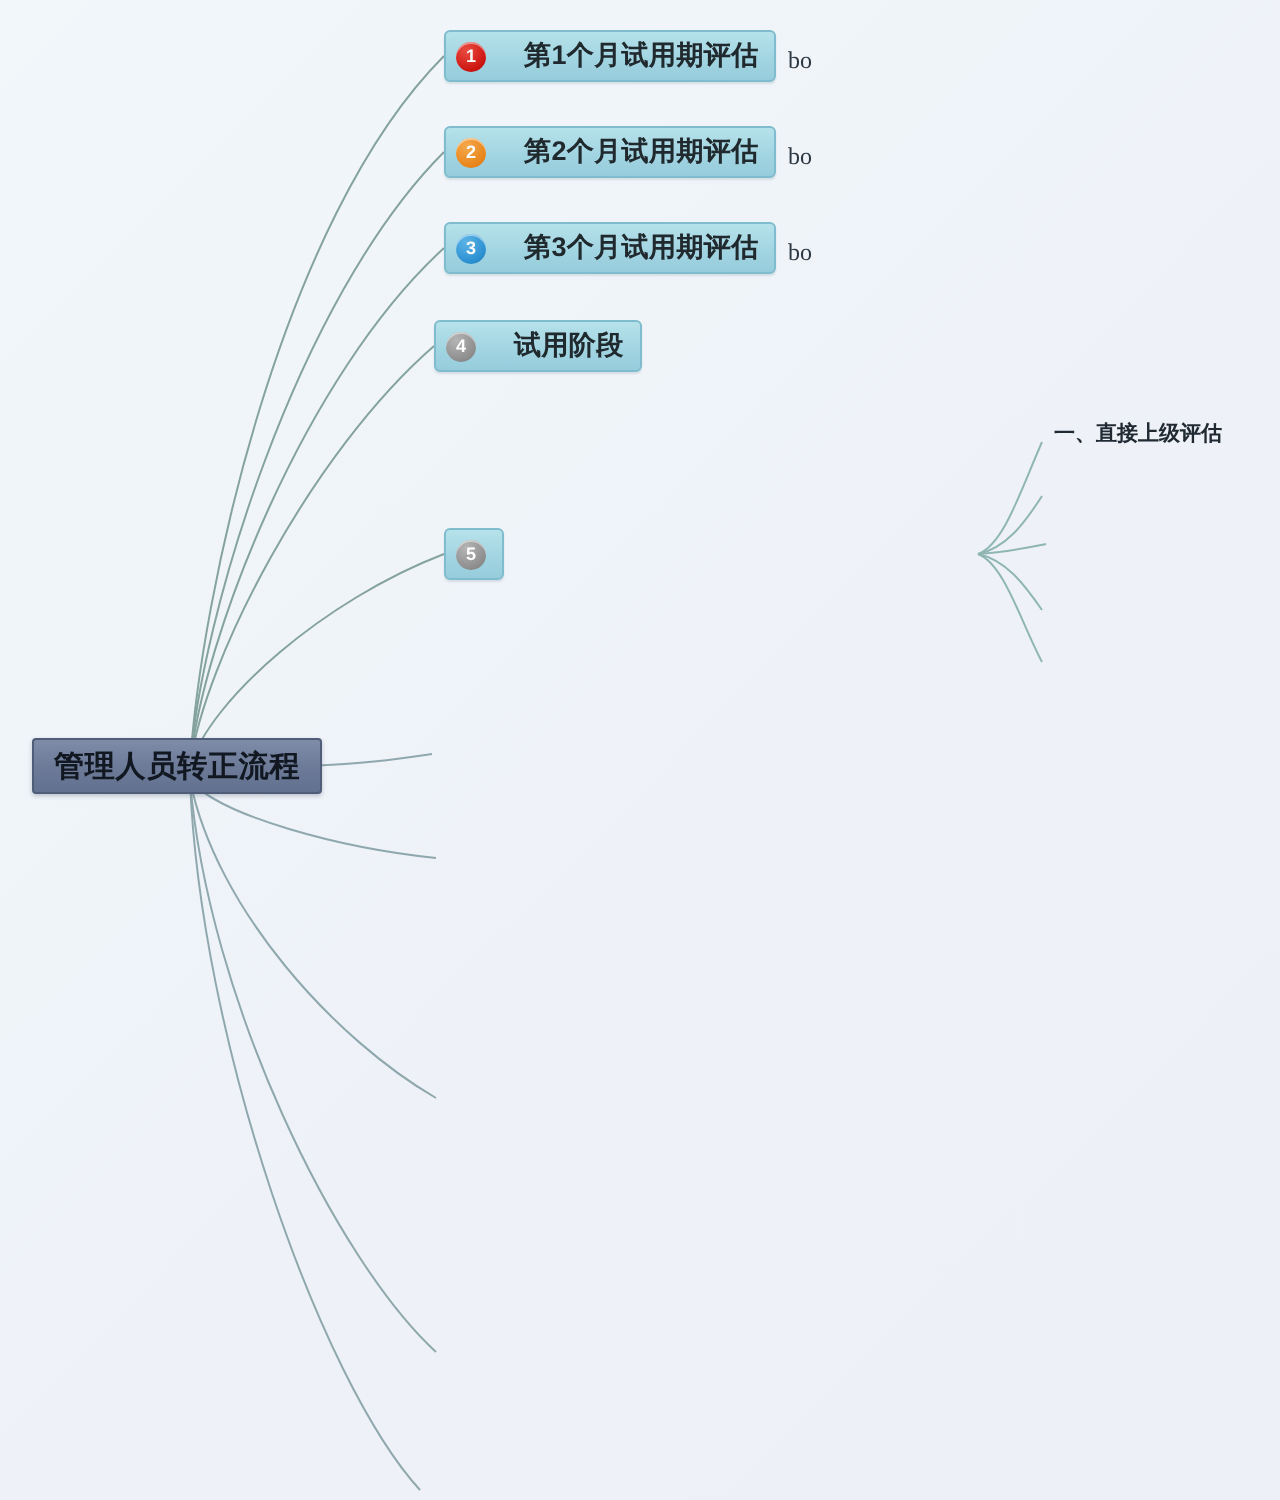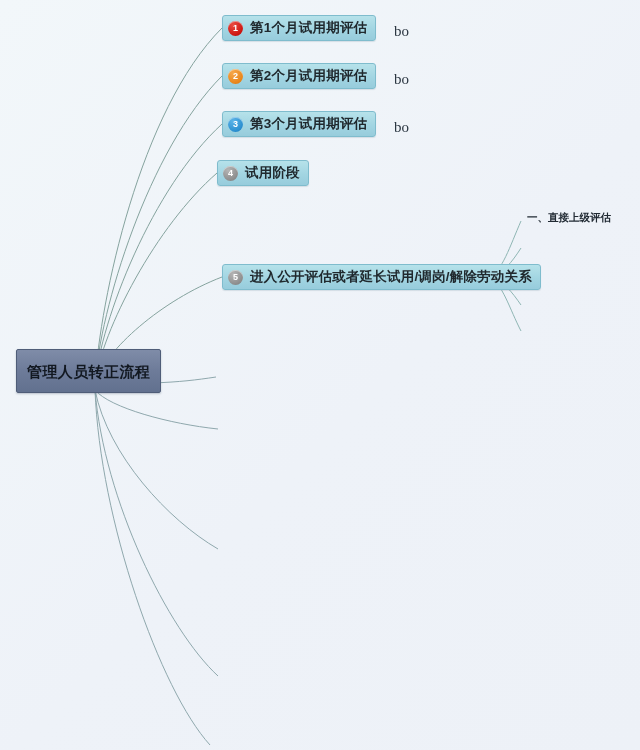--- a/index.html
+++ b/index.html
@@ -40,21 +40,21 @@
     height: 26px;
     padding: 0 8px 0 5px;
     box-shadow: 0 1px 1px rgba(90,120,140,0.18);
   }
   .topic .label {
     font-size: 13.5px;
     color: #20292e;
     font-weight: 700;
     letter-spacing: 0.2px;
     line-height: 1;
-    margin-left: 7px;
+    margin-left: 19px;
   }
   .badge {
     width: 15px;
     height: 15px;
     border-radius: 50%;
     display: inline-flex;
     align-items: center;
     justify-content: center;
     font-size: 9px;
     font-weight: 700;
@@ -62,38 +62,38 @@
     line-height: 1;
     flex: 0 0 auto;
     box-shadow: inset 0 1px 0 rgba(255,255,255,0.45);
   }
   .badge.red    { background: radial-gradient(circle at 35% 28%, #ea4d42 0%, #cc1410 70%, #a60d0a 100%); }
   .badge.orange { background: radial-gradient(circle at 35% 28%, #f6a84b 0%, #e8851a 70%, #c66c10 100%); }
   .badge.blue   { background: radial-gradient(circle at 35% 28%, #5cb4e8 0%, #2a8fd0 70%, #1b72ae 100%); }
   .badge.gray   { background: radial-gradient(circle at 35% 28%, #b5b5b5 0%, #8d8d8d 70%, #737373 100%); }
   #root-node {
     left: 16px;
-    top: 349px;
-    height: 44px;
+    top: 369px;
+    height: 28px;
     padding: 0 10px;
     background: linear-gradient(180deg, #7f8ca8 0%, #6d7b99 50%, #62718f 100%);
     border: 1px solid #4f5d78;
     border-radius: 2px;
     box-shadow: 0 1px 2px rgba(60,75,100,0.3);
   }
   #root-node .root-label {
     font-size: 15px;
     font-weight: 700;
     color: #121821;
     letter-spacing: 0.4px;
     line-height: 1;
   }
   .leaf-label {
     position: absolute;
-    font-size: 15px;
+    font-size: 12px;
     color: #2c3742;
     font-family: "Liberation Serif", "DejaVu Serif", serif;
     line-height: 1;
     white-space: nowrap;
   }
   .sub-label {
     position: absolute;
     font-size: 10.5px;
     font-weight: 700;
     color: #212a33;
@@ -154,18 +154,17 @@
   </div>
   <div class="leaf-label" style="left:394px; top:120px;">bo</div>
 
   <div class="node topic" style="left:217px; top:160px;">
     <span class="badge gray">4</span>
     <span class="label">试用阶段</span>
   </div>
 
   <div class="node topic" style="left:222px; top:264px;">
     <span class="badge gray">5</span>
-    <span class="label">进入公开评估或者延长试用/调岗/解除劳动关系</span>
   </div>
 
   <div class="sub-label" style="left:527px; top:212px;">一、直接上级评估</div>
 
 </div>
 
 </body></html>

